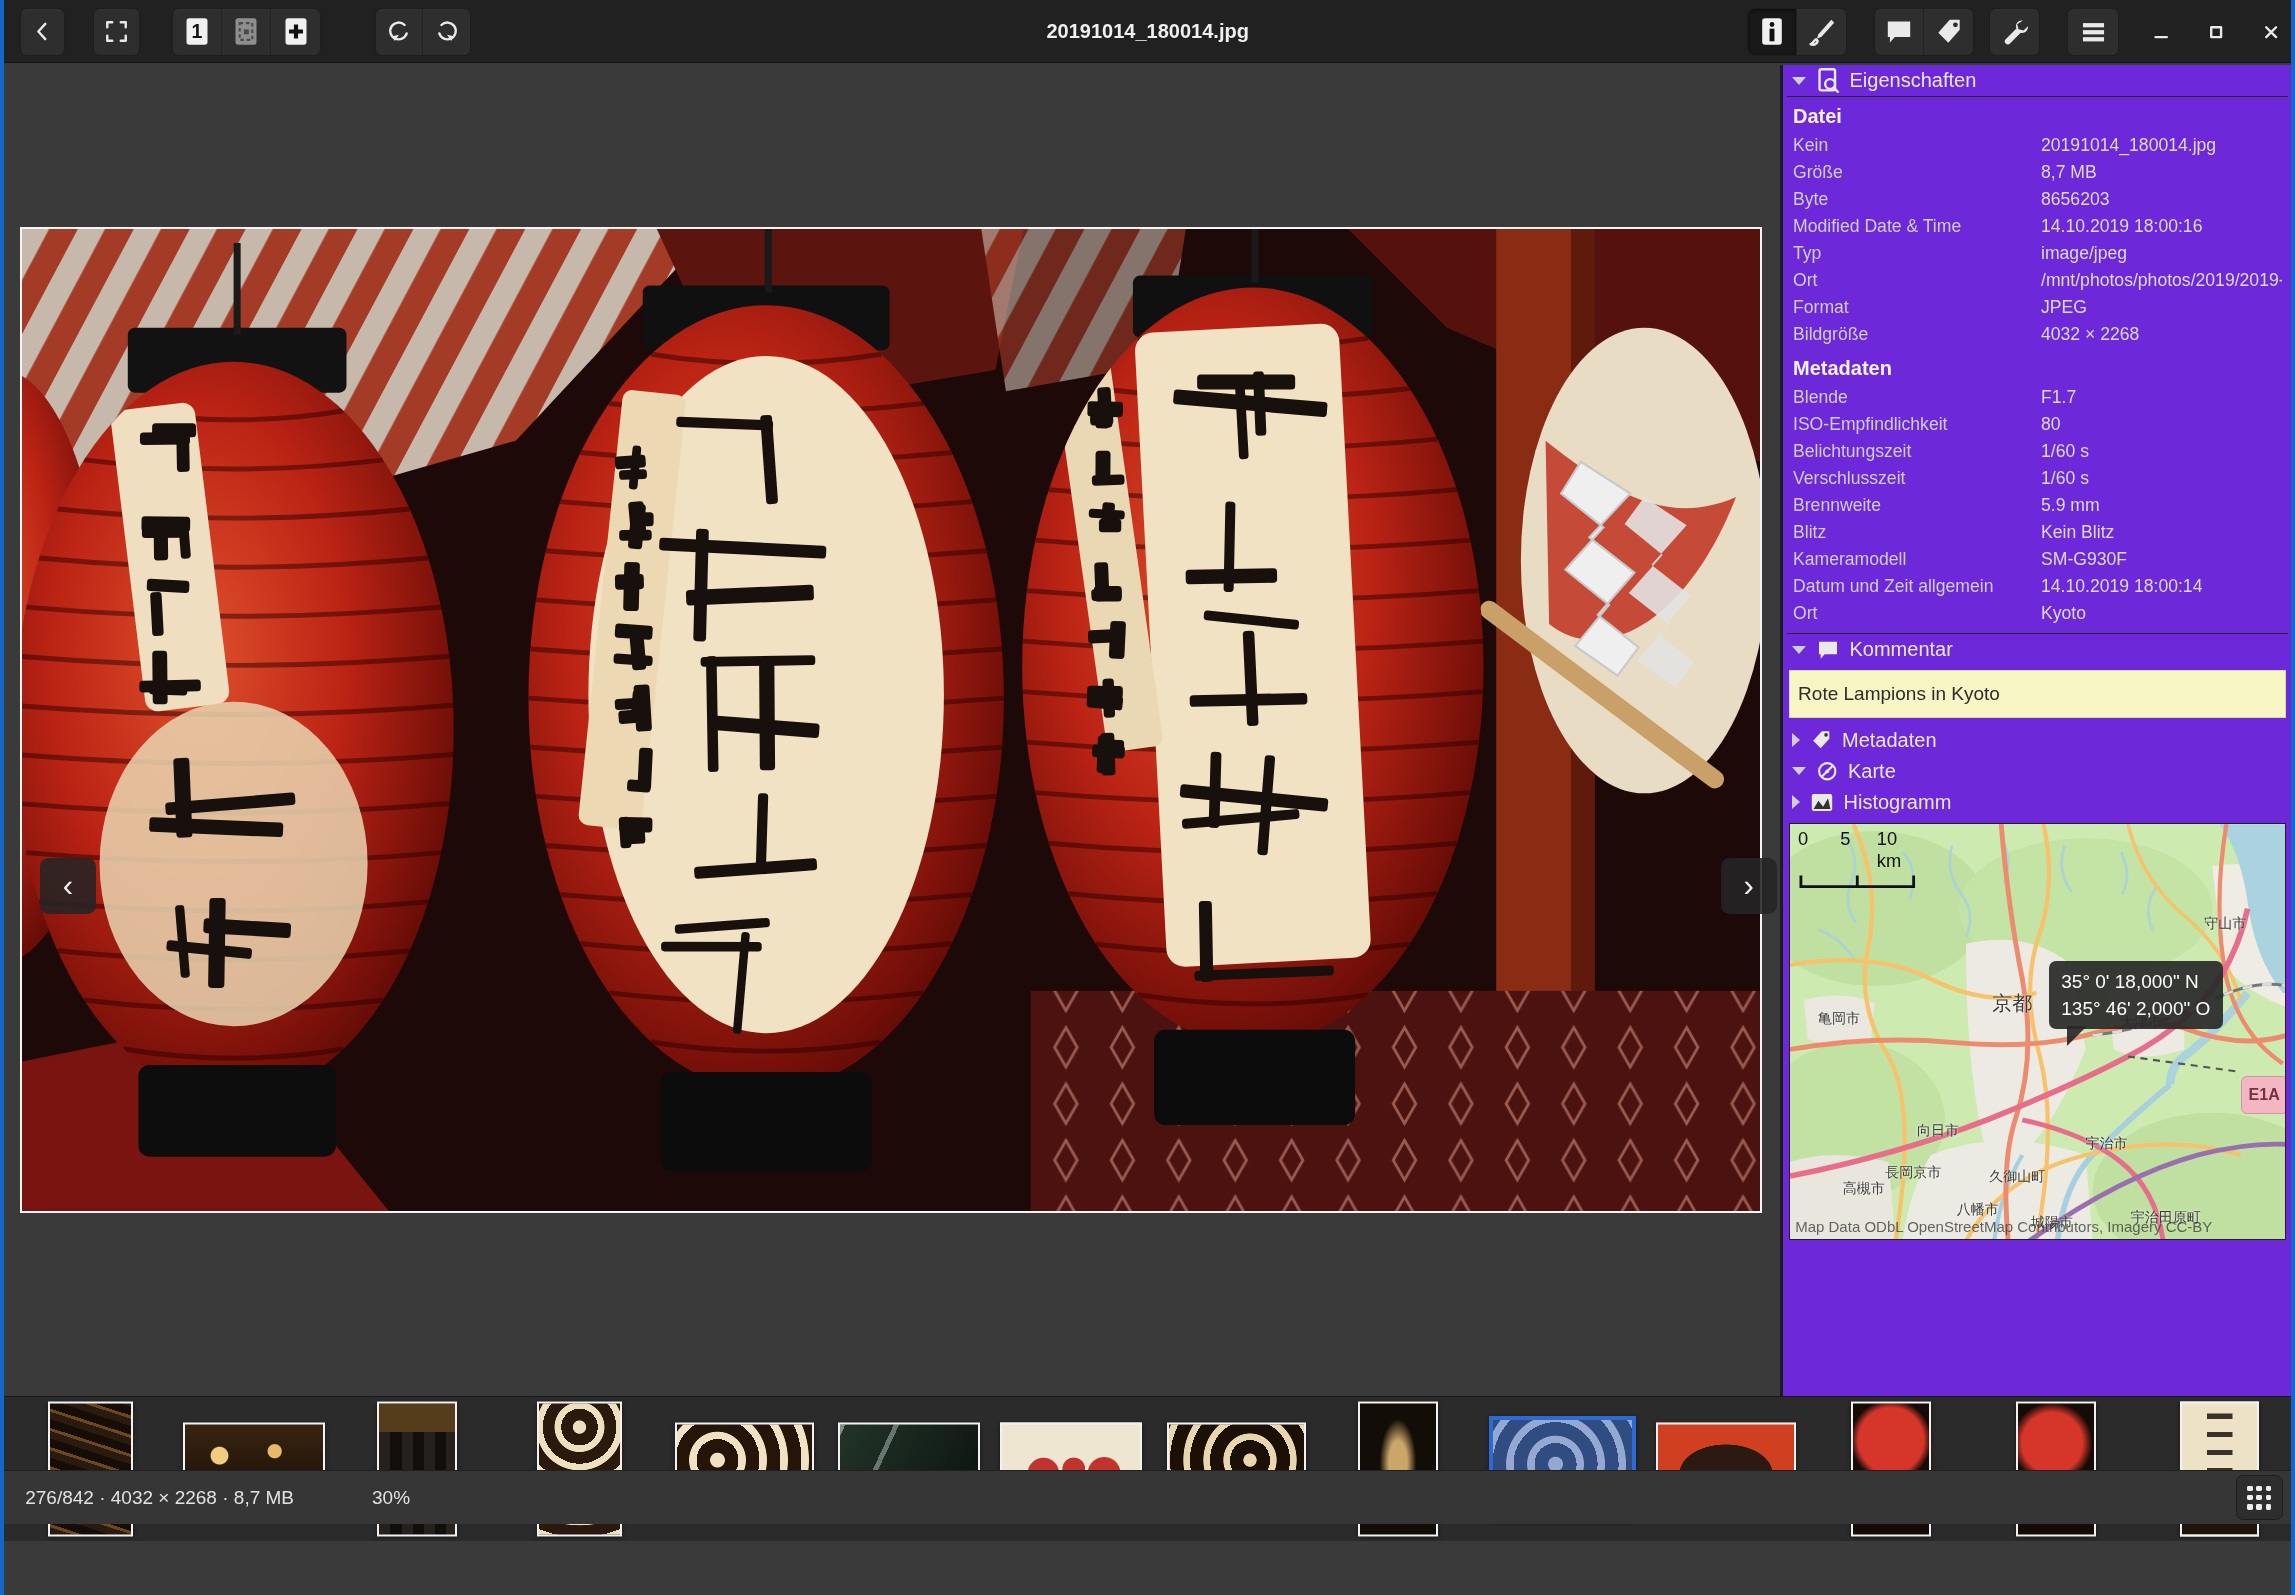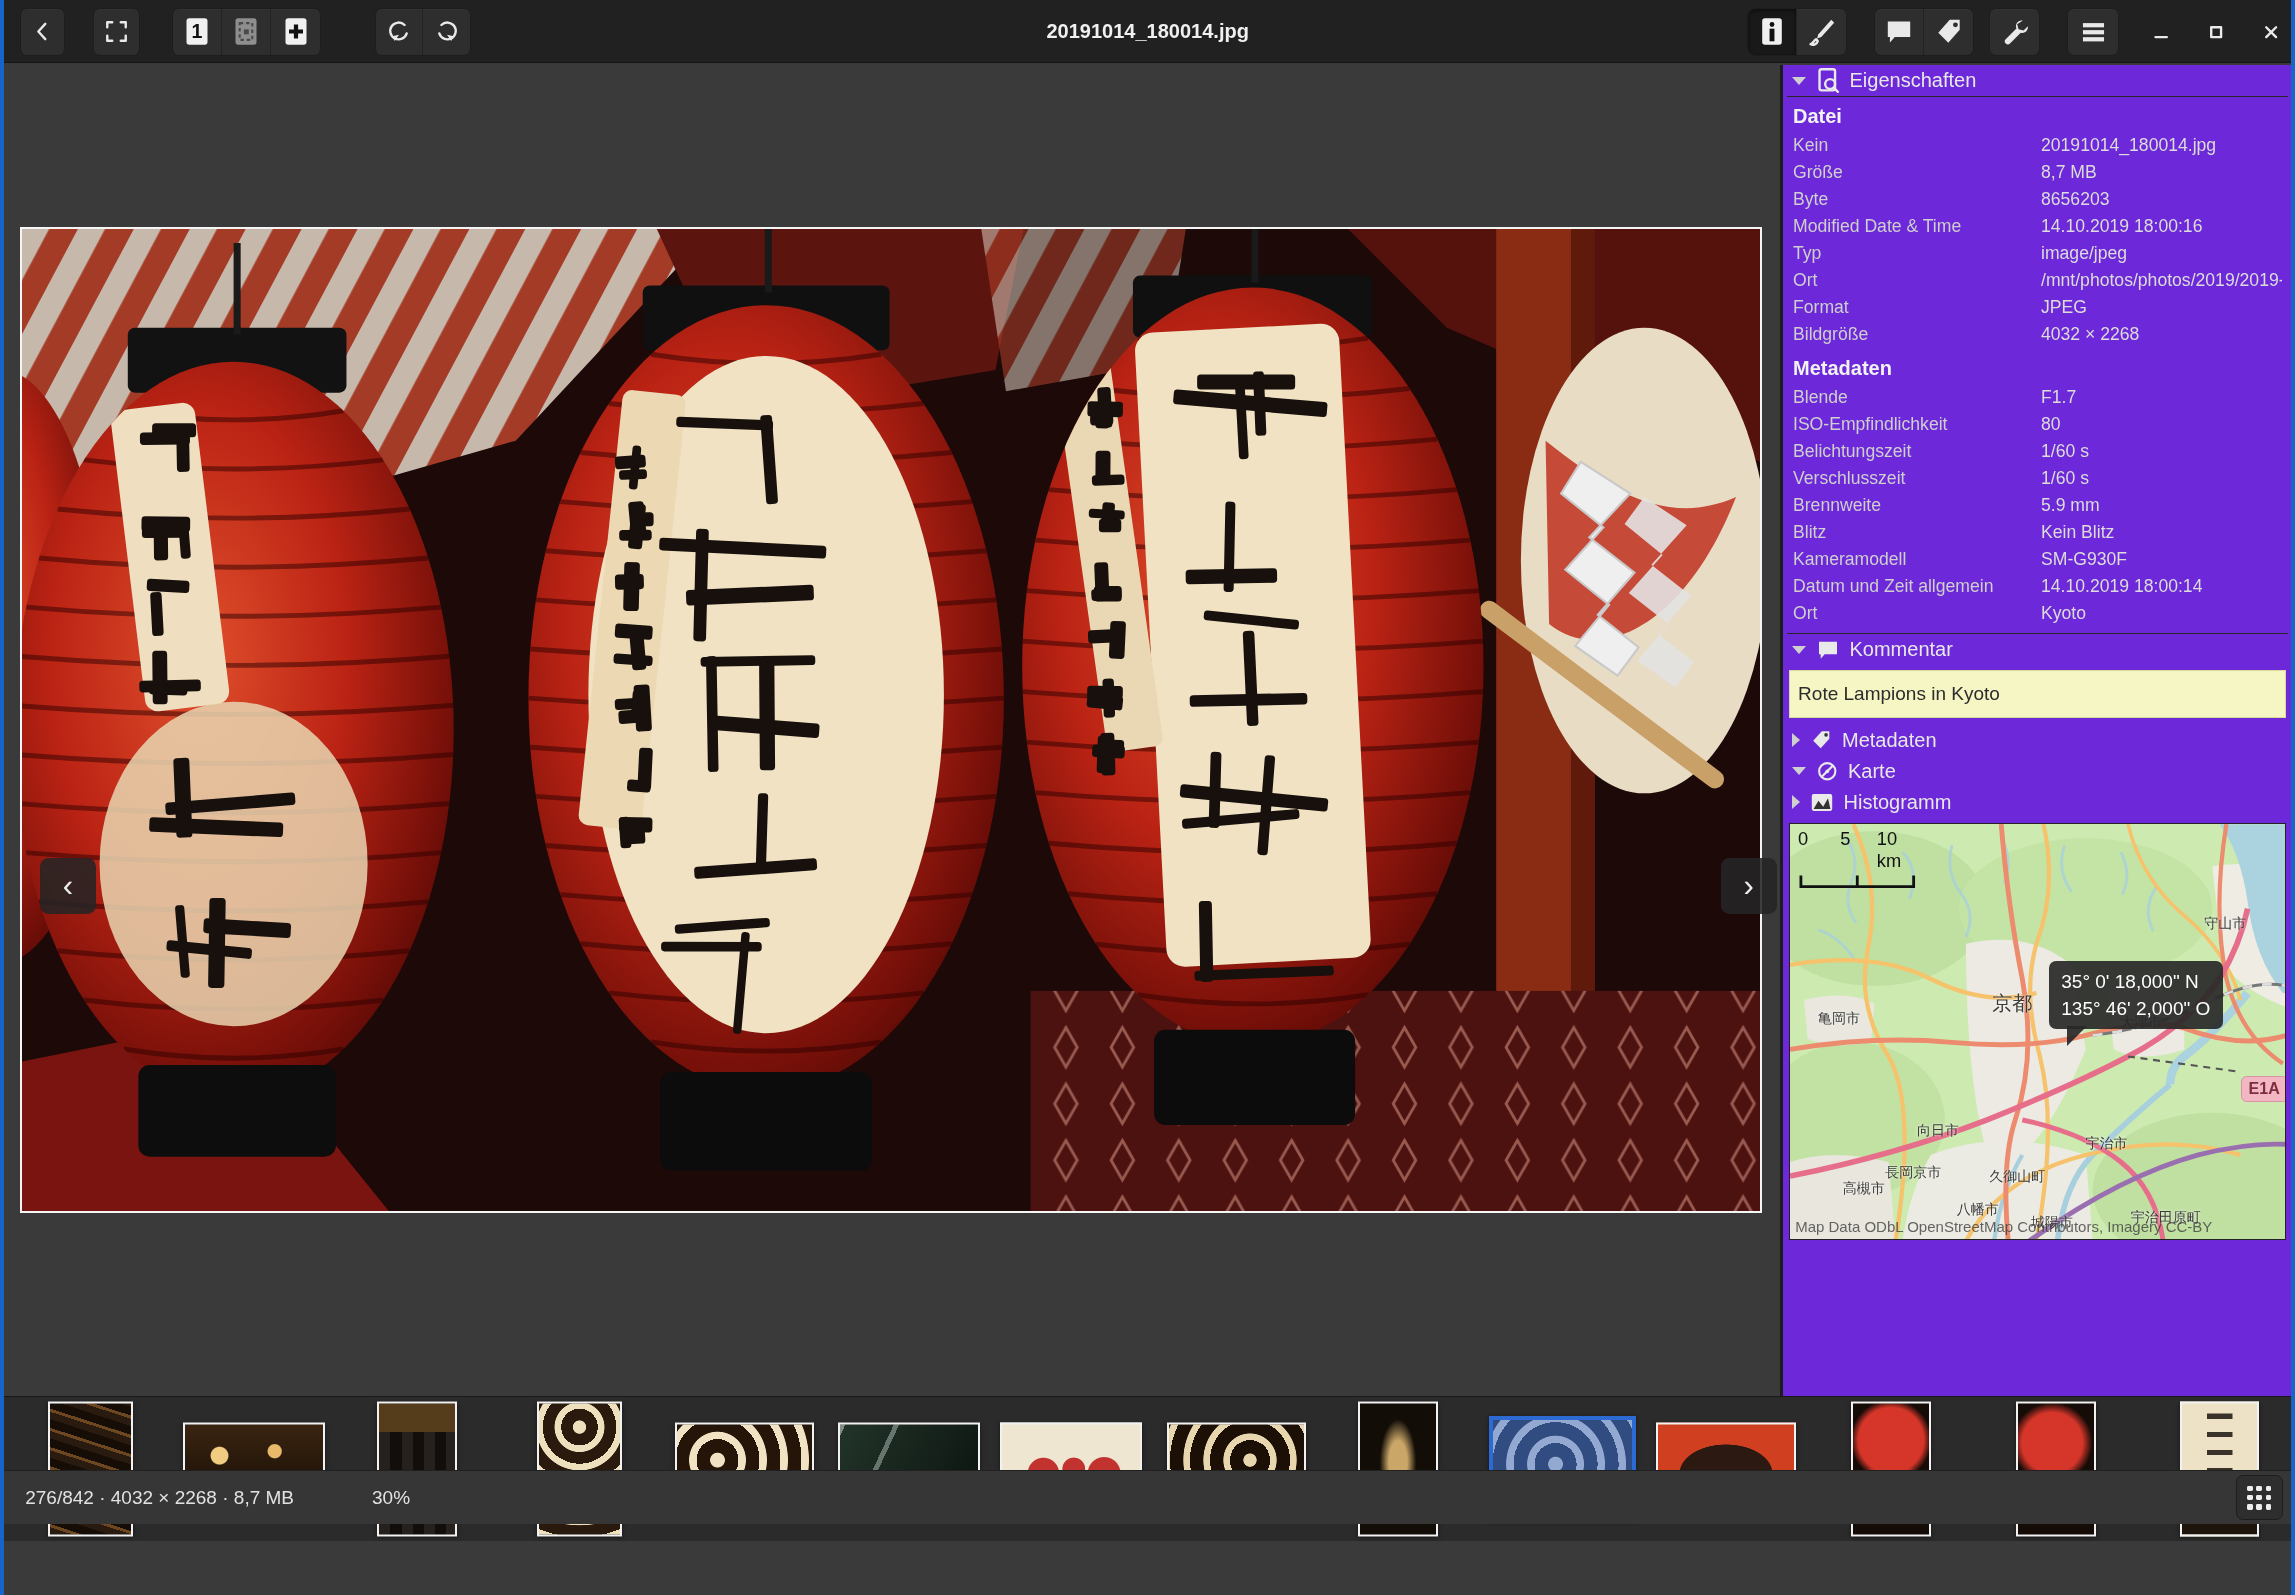--- a/index.html
+++ b/index.html
@@ -54,21 +54,21 @@
   .map-label { position:absolute; transform:translate(-50%,-50%); font-size:14px; color:#3a3a3a;
      text-shadow:0 0 2.8px rgba(255,255,255,.9); white-space:nowrap; pointer-events:none; }
   #map-scale { position:absolute; left:8.5px; top:4.2px; color:#111; font-size:18.3px; }
   #map-scale .nums { display:flex; width:120px; }
   #map-scale .nums span:nth-child(1){ width:51px; } #map-scale .nums span:nth-child(2){ width:44px; }
   #map-tooltip { position:absolute; left:259px; top:137px; background:rgba(40,40,40,.92); color:#fff;
      border-radius:7px; padding:7px 12.7px; font-size:19px; line-height:27px; z-index:6; }
   #map-tooltip:after { content:""; position:absolute; left:18.3px; bottom:-17px; border:10px solid transparent;
      border-top-color:rgba(40,40,40,.92); border-left-color:rgba(40,40,40,.92); }
   #road-badge { position:absolute; left:451px; top:252px; background:#f3b7c3; color:#7c2d3e; border:1.4px solid #d893a3;
-     border-radius:5.6px; font-size:16px; font-weight:bold; padding:3px 7px; }
+     border-radius:5.6px; font-size:16px; font-weight:bold; padding:9px 7px; }
   #map-attribution { position:absolute; left:5.6px; bottom:4.2px; font-size:15px; color:rgba(60,60,60,.78); white-space:nowrap; }
 
   
   #thumbstrip { left:4.2px; top:1396px; width:2287px; height:145px; background:#2b2b2b; border-top:1.4px solid #191919; }
   .thumb { position:absolute; top:50%; transform:translateY(-50%); border:2.8px solid #f2f2f2; background:#111;
      cursor:pointer; box-shadow:0 1.4px 4.2px rgba(0,0,0,.5); }
   .thumb[data-selected="true"] { border:4.2px solid #2b6bd3; }
   .thumb[data-selected="true"]::after { content:""; position:absolute; inset:0; background:rgba(50,90,170,.35); }
   .thumb[data-variant="v1"]{ background:repeating-linear-gradient(18deg,#2a1b10 0 7px,#6d4720 7px 10px,#160d07 10px 18.3px); }
   .thumb[data-variant="v2"]{ background:radial-gradient(circle at 25% 35%,#f1cd82 0 7%,transparent 8%),radial-gradient(circle at 65% 30%,#e8b96a 0 6%,transparent 7%),linear-gradient(#3a2410,#120b05); }

